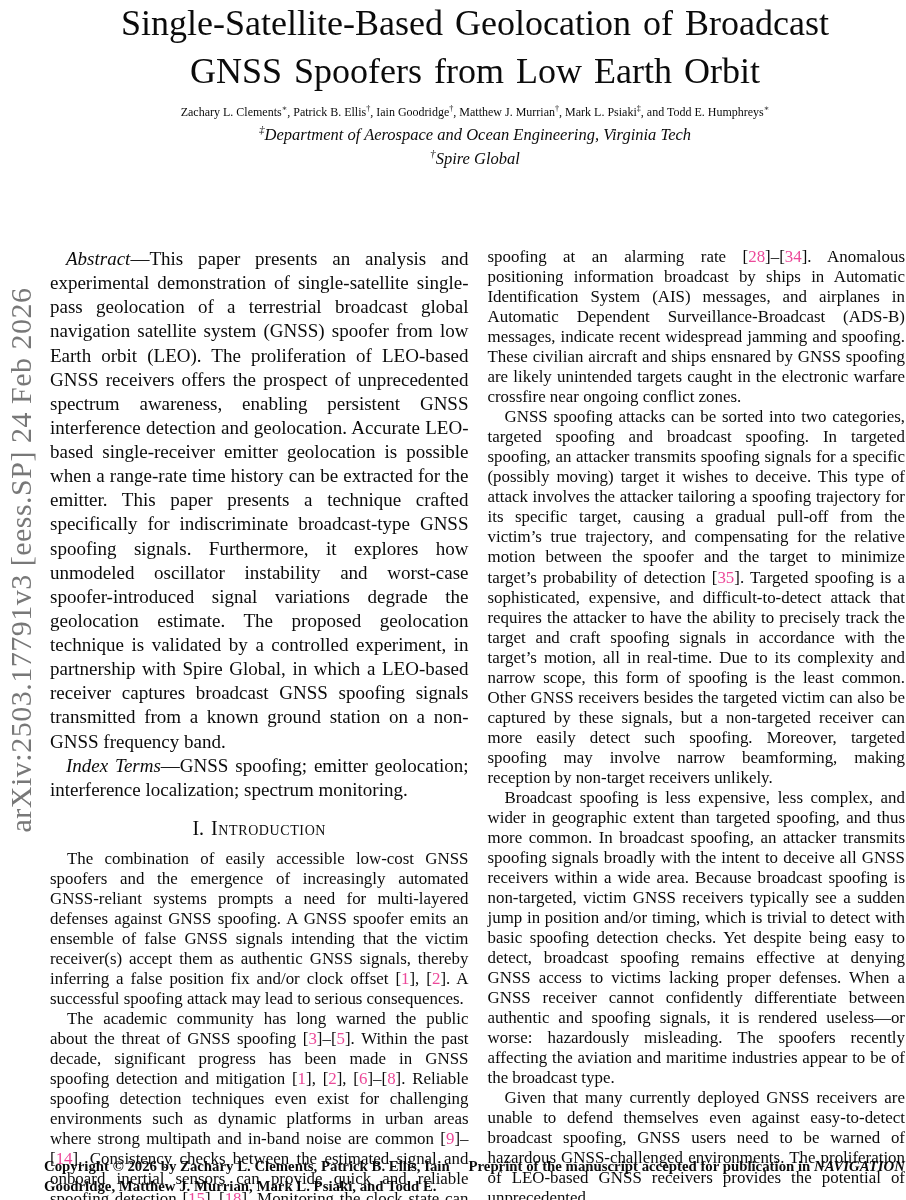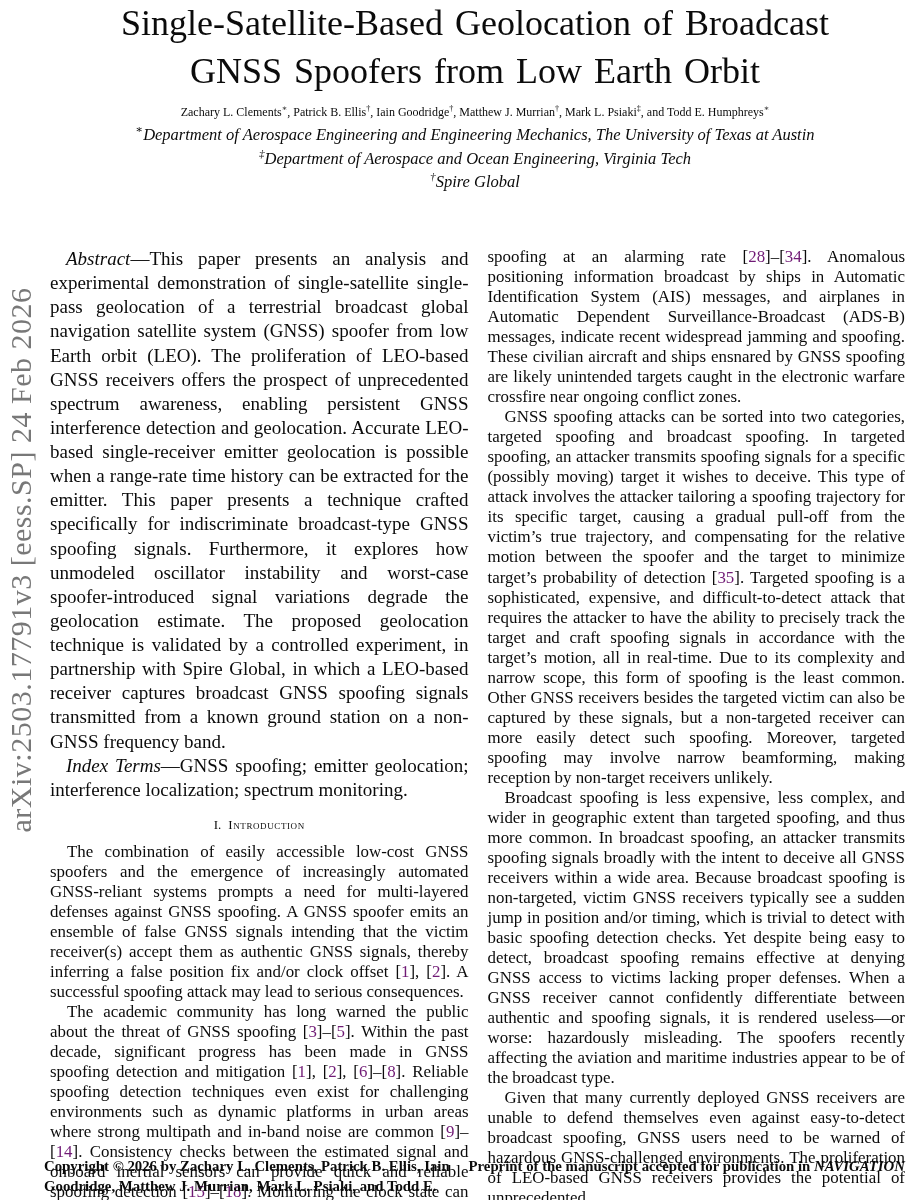--- a/index.html
+++ b/index.html
@@ -47,31 +47,31 @@
   .abstract,.index-terms{
     font-weight:normal;
     font-size:19px;
     line-height:1.27;
     text-indent:16px;
   }
   .index-terms{}
   .lead-label{font-style:italic;}
   .section-heading{
     text-align:center;
-    font-size:13px;
+    font-size:20px;
     margin:15px 0 9px 0;
   }
   .section-heading .sc{font-variant:small-caps;letter-spacing:.6px;margin-left:7px;}
   p.body{
     font-size:16.9px;
     line-height:1.185;
     text-indent:17px;
   }
   p.noindent{text-indent:0;}
-  .cite{color:#701a75;}
+  .cite{color:#ec4899;}
   
   .footer{
     position:absolute;left:44px;right:1px;top:1157px;
     display:flex;justify-content:space-between;align-items:flex-start;
     font-weight:bold;font-size:14.8px;line-height:1.32;
   }
   .footer-left{width:445px;text-align:left;}
   .footer-right{text-align:right;white-space:nowrap;margin-left:16px;}
   .journal{font-style:italic;}
 </style>
@@ -82,21 +82,20 @@
 
   <div class="watermark">arXiv:2503.17791v3  [eess.SP]  24 Feb 2026</div>
 
   <div class="header">
     <div class="title">
       <div>Single-Satellite-Based Geolocation of Broadcast</div>
       <div>GNSS Spoofers from Low Earth Orbit</div>
     </div>
     <div class="authors">Zachary L. Clements<sup>∗</sup>, Patrick B. Ellis<sup>†</sup>, Iain Goodridge<sup>†</sup>, Matthew J. Murrian<sup>†</sup>, Mark L. Psiaki<sup>‡</sup>, and Todd E. Humphreys<sup>∗</sup></div>
     <div class="affils">
-      <div class="affil"><sup>∗</sup>Department of Aerospace Engineering and Engineering Mechanics, The University of Texas at Austin</div>
       <div class="affil"><sup>‡</sup>Department of Aerospace and Ocean Engineering, Virginia Tech</div>
       <div class="affil"><sup>†</sup>Spire Global</div>
     </div>
   </div>
 
   <div class="columns">
     <div class="col col-left">
       <p class="abstract"><span class="lead-label">Abstract</span><span>—This paper presents an analysis and experimental demonstration of single-satellite single-pass geolocation of a terrestrial broadcast global navigation satellite system (GNSS) spoofer from low Earth orbit (LEO). The proliferation of LEO-based GNSS receivers offers the prospect of unprecedented spectrum awareness, enabling persistent GNSS interference detection and geolocation. Accurate LEO-based single-receiver emitter geolocation is possible when a range-rate time history can be extracted for the emitter. This paper presents a technique crafted specifically for indiscriminate broadcast-type GNSS spoofing signals. Furthermore, it explores how unmodeled oscillator instability and worst-case spoofer-introduced signal variations degrade the geolocation estimate. The proposed geolocation technique is validated by a controlled experiment, in partnership with Spire Global, in which a LEO-based receiver captures broadcast GNSS spoofing signals transmitted from a known ground station on a non-GNSS frequency band.</span></p>
       <p class="index-terms"><span class="lead-label">Index Terms</span><span>—GNSS spoofing; emitter geolocation; interference localization; spectrum monitoring.</span></p>
       <div class="section-heading"><span>I.</span><span class="sc">Introduction</span></div>

